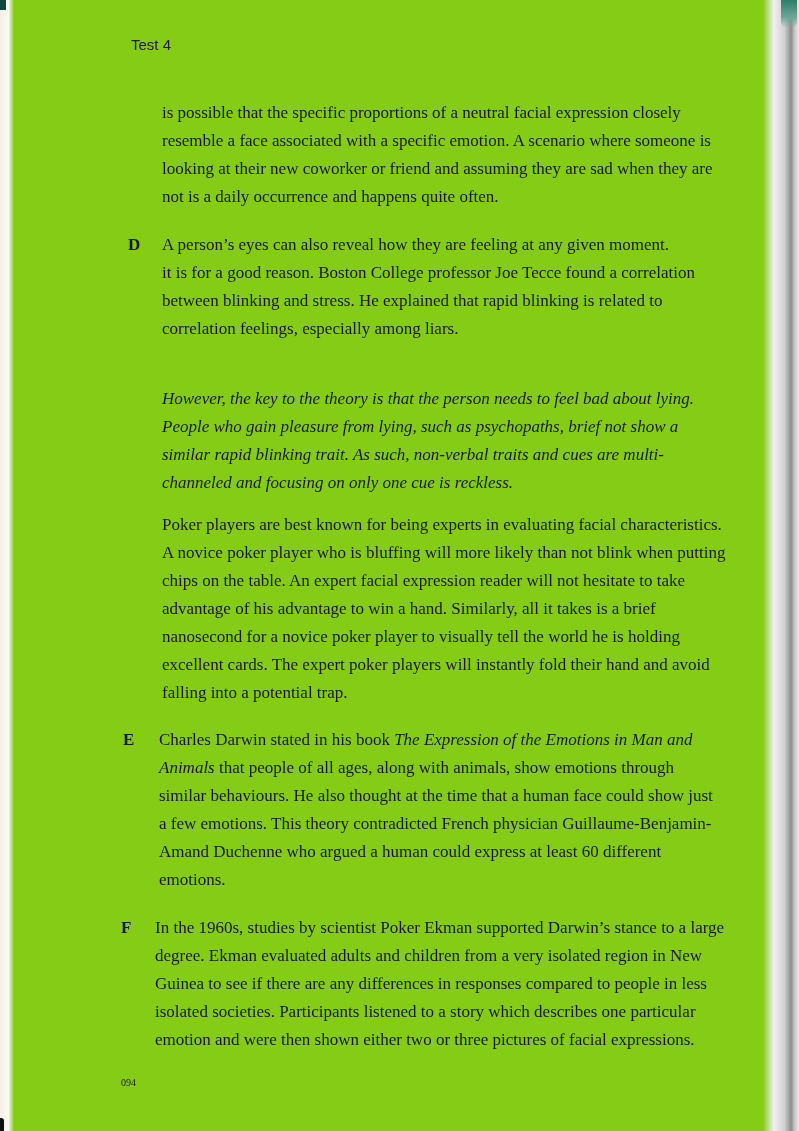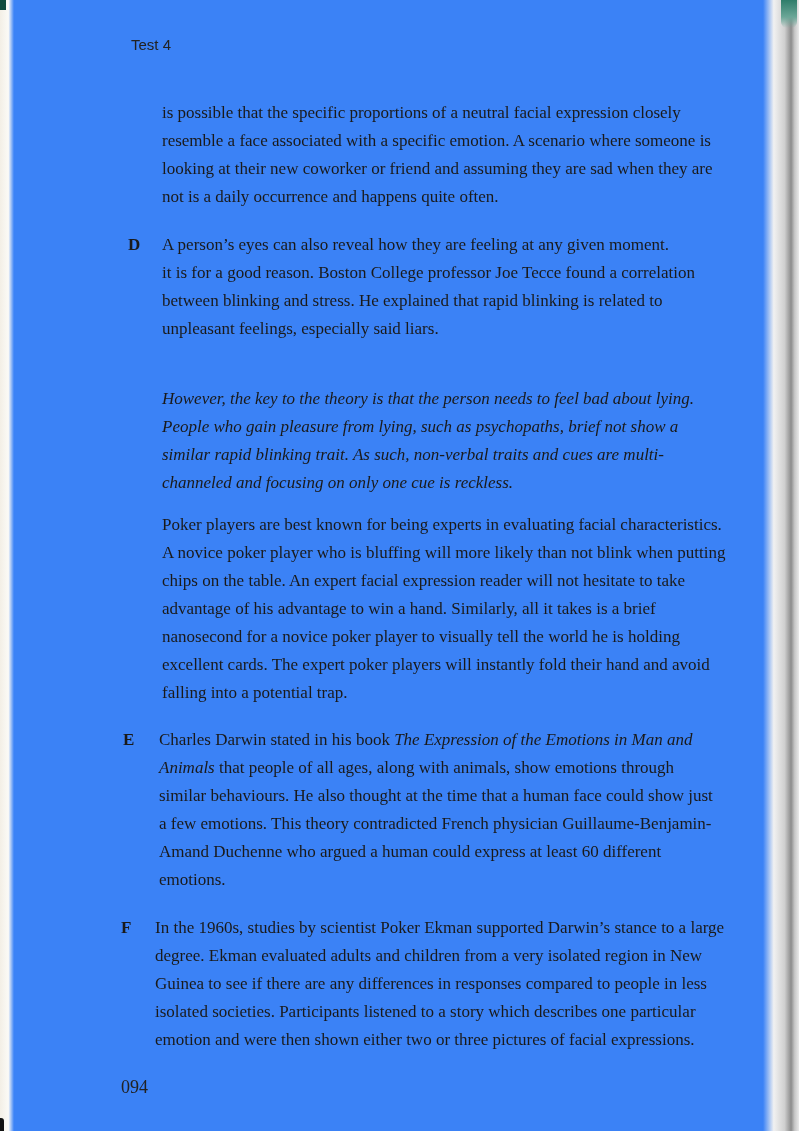--- a/index.html
+++ b/index.html
@@ -11,21 +11,21 @@
       width: 799px;
       height: 1131px;
       position: relative;
       overflow: hidden;
     }
     .page {
       position: absolute;
       left: 0; top: 0;
       width: 799px;
       height: 1131px;
-      background: #3b82f6;
+      background: #84cc16;
     }
     
     .left-edge {
       position: absolute;
       left: 0; top: 0;
       width: 14px; height: 1131px;
       background: linear-gradient(to right, #f3efe6 0%, #fbfaf6 60%, rgba(255,255,255,0) 100%);
     }
     .corner-tl {
       position: absolute;
@@ -83,21 +83,21 @@
       position: absolute;
       left: -34px;
       top: 0;
       font-weight: bold;
       font-size: 17px;
     }
     .folio {
       position: absolute;
       left: 121px; top: 1077px;
       font-family: "Liberation Serif", serif;
-      font-size: 18px;
+      font-size: 10px;
       color: #222;
     }
     em { font-style: italic; }
   </style>
 </head>
 <body>
 
 <div class="page">
   <div class="left-edge"></div>
   <div class="corner-tl"></div>
@@ -114,21 +114,21 @@
       <span class="line">resemble a face associated with a specific emotion.  A scenario where someone is</span>
       <span class="line">looking at their new coworker or friend and assuming they are sad when they are</span>
       <span class="line">not is a daily occurrence and happens quite often.</span>
     </div>
 
     <div class="para" style="top:231px;">
       <span class="section-letter">D</span>
       <span class="line">A person’s eyes can also reveal how they are feeling at any given moment.</span>
       <span class="line">it is for a good reason.  Boston College professor Joe Tecce found a correlation</span>
       <span class="line">between blinking and stress.  He explained that rapid blinking is related to</span>
-      <span class="line">unpleasant feelings, especially said liars.</span>
+      <span class="line">correlation feelings, especially among liars.</span>
     </div>
 
     <div class="para" style="top:385px;font-style:italic;">
       <span class="line">However, the key to the theory is that the person needs to feel bad about lying.</span>
       <span class="line">People who gain pleasure from lying, such as psychopaths, brief not show a</span>
       <span class="line">similar rapid blinking trait.  As such, non-verbal traits and cues are multi-</span>
       <span class="line">channeled and focusing on only one cue is reckless.</span>
     </div>
 
     <div class="para" style="top:511px;">

